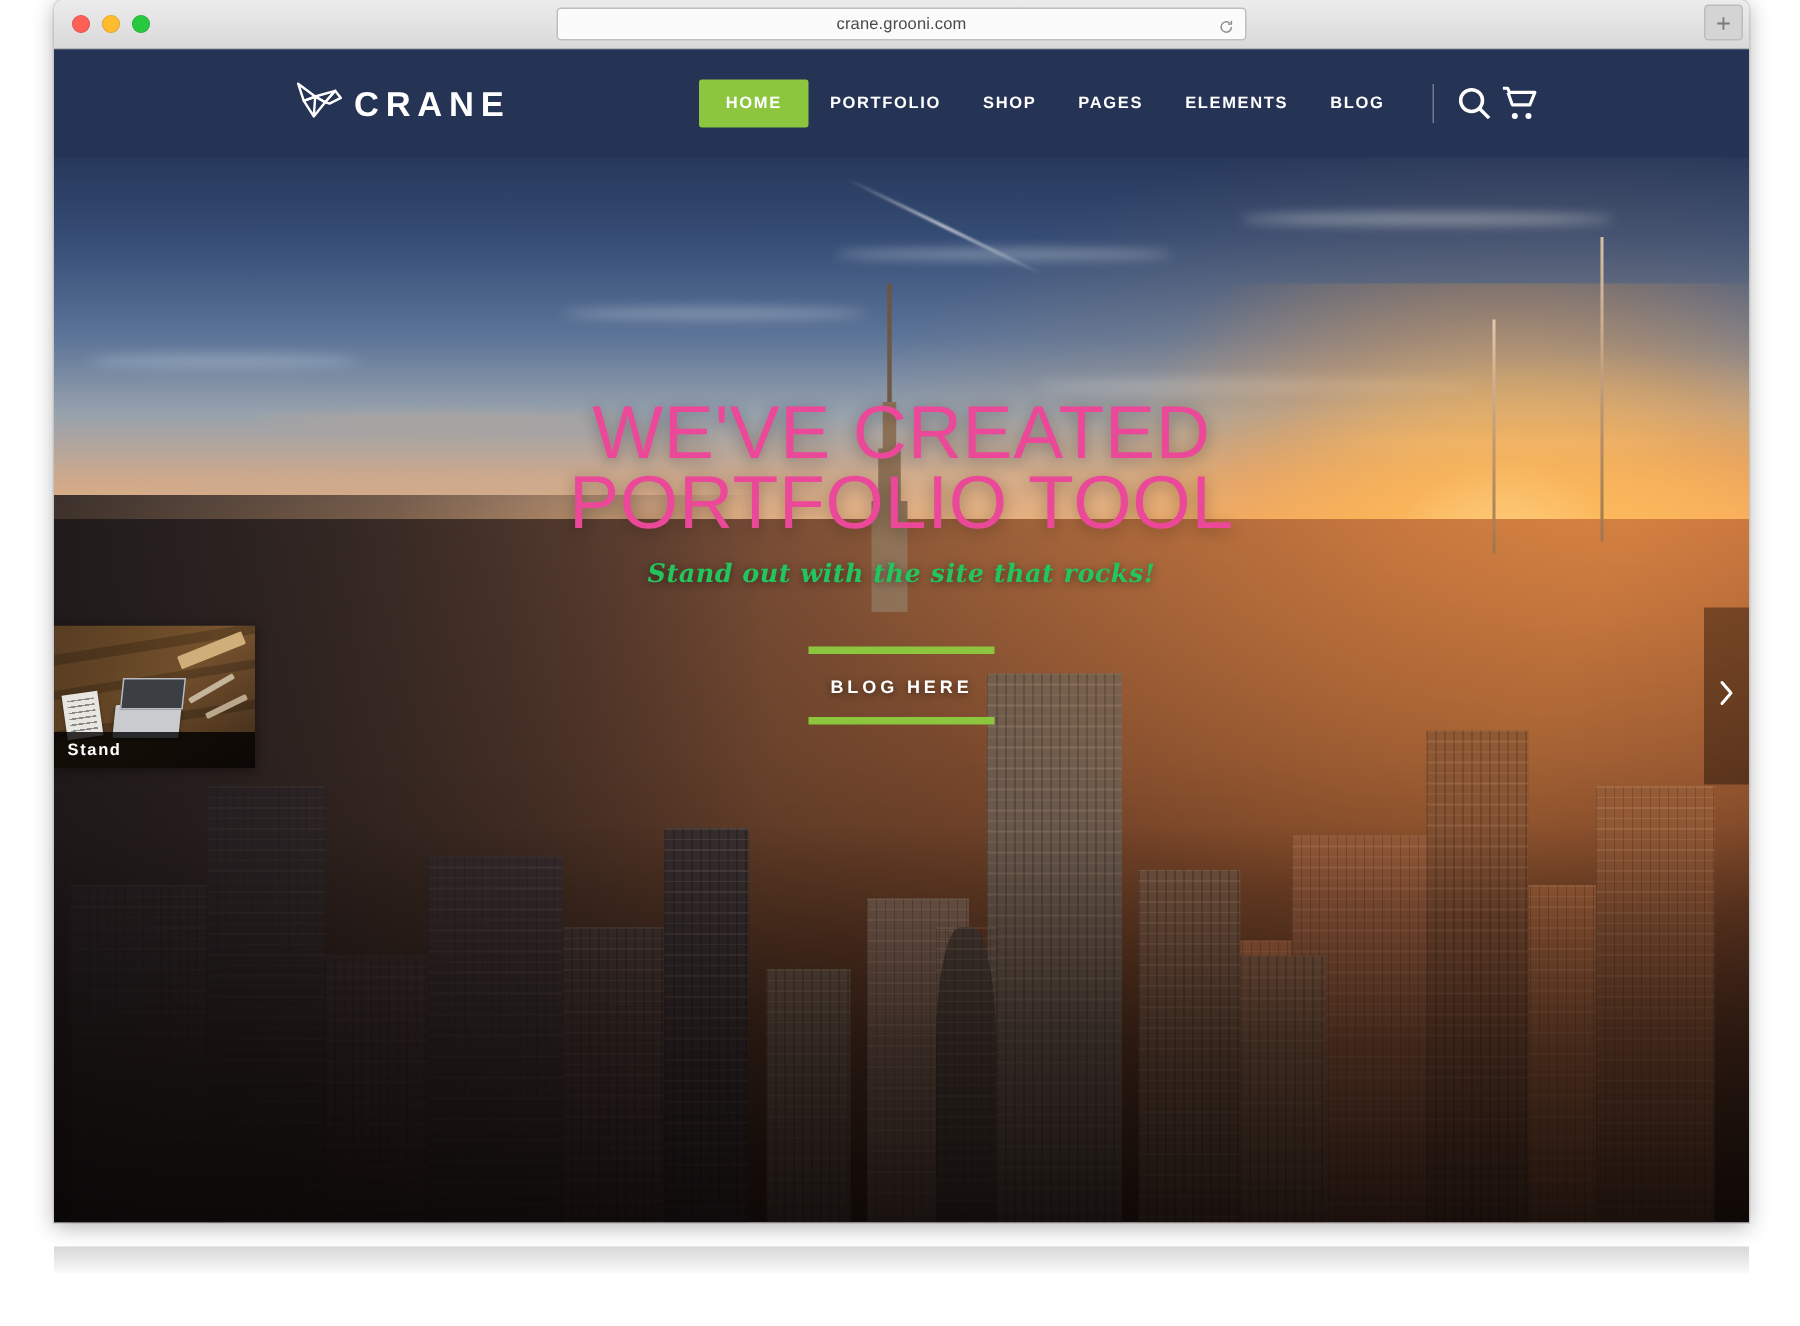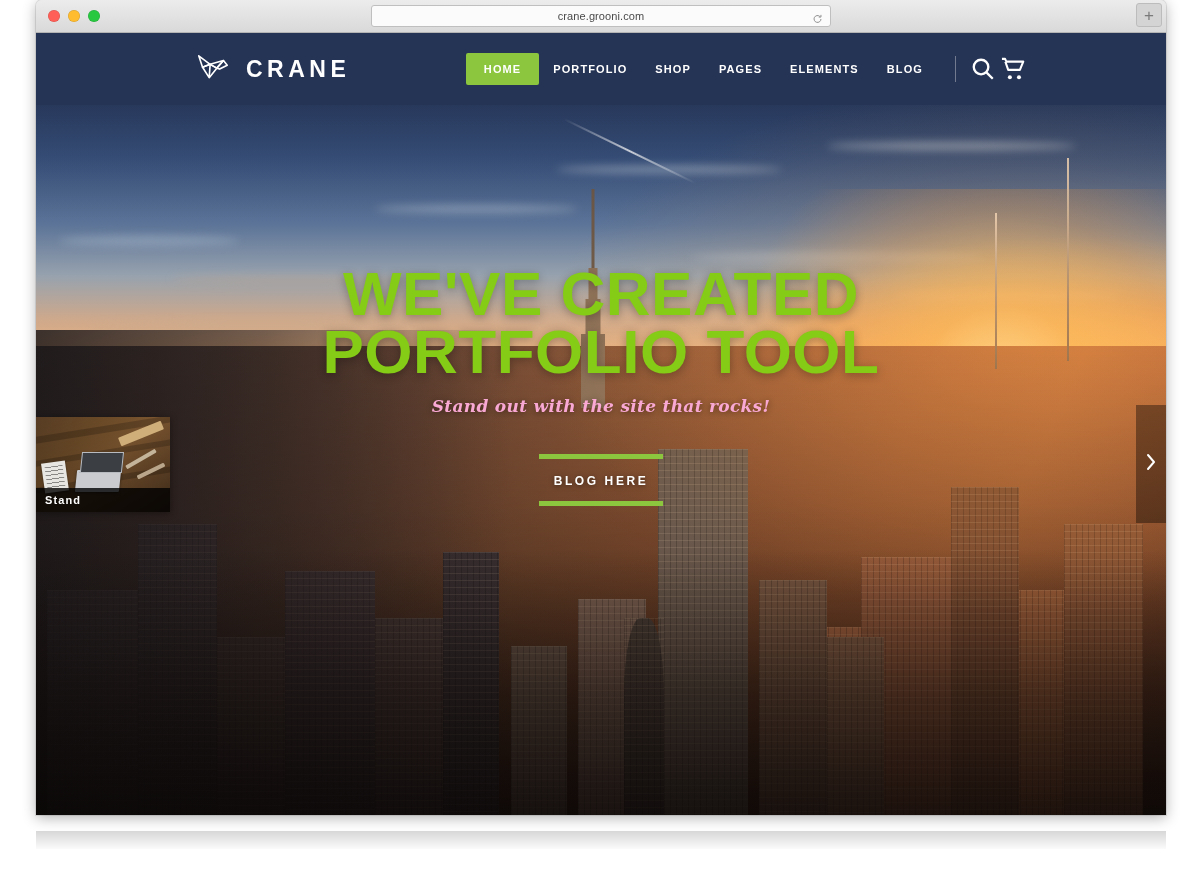--- a/index.html
+++ b/index.html
@@ -197,21 +197,21 @@
     position:absolute; left:0; right:0; top:0;
     height:72px;
     background:#253354;
     display:flex; align-items:center;
     z-index:20;
   }
 
   .brand {
     display:flex; align-items:center;
     margin-left:158px;
-    gap:14px;
+    gap:4px;
   }
   .brand-logo { width:38px; height:34px; }
   .brand-name {
     color:#ffffff;
     font-size:23px;
     font-weight:bold;
     letter-spacing:4.5px;
   }
 
   .main-nav {
@@ -248,32 +248,32 @@
   .nav-icons-wrap { display:flex; align-items:center; margin-right:132px; }
 
   
   .hero-copy {
     position:absolute;
     left:0; right:0; top:232px;
     text-align:center;
     z-index:15;
   }
   .hero-title {
-    color:#84cc16;
+    color:#ec4899;
     font-family:"Liberation Sans", sans-serif;
-    font-weight:bold;
-    font-size:62px;
+    font-weight:normal;
+    font-size:50px;
     line-height:0.94;
     letter-spacing:0.5px;
     text-shadow:0 2px 10px rgba(0,0,0,.30);
   }
   .hero-title .line2 { display:block; }
   .hero-sub {
     margin-top:14px;
-    color:#f9a8d4;
+    color:#22c55e;
     font-family:"DejaVu Serif", serif;
     font-style:italic;
     font-weight:bold;
     font-size:17px;
     letter-spacing:0.3px;
     text-shadow:0 1px 6px rgba(0,0,0,.45);
   }
 
   .cta-wrap {
     margin-top:38px;

